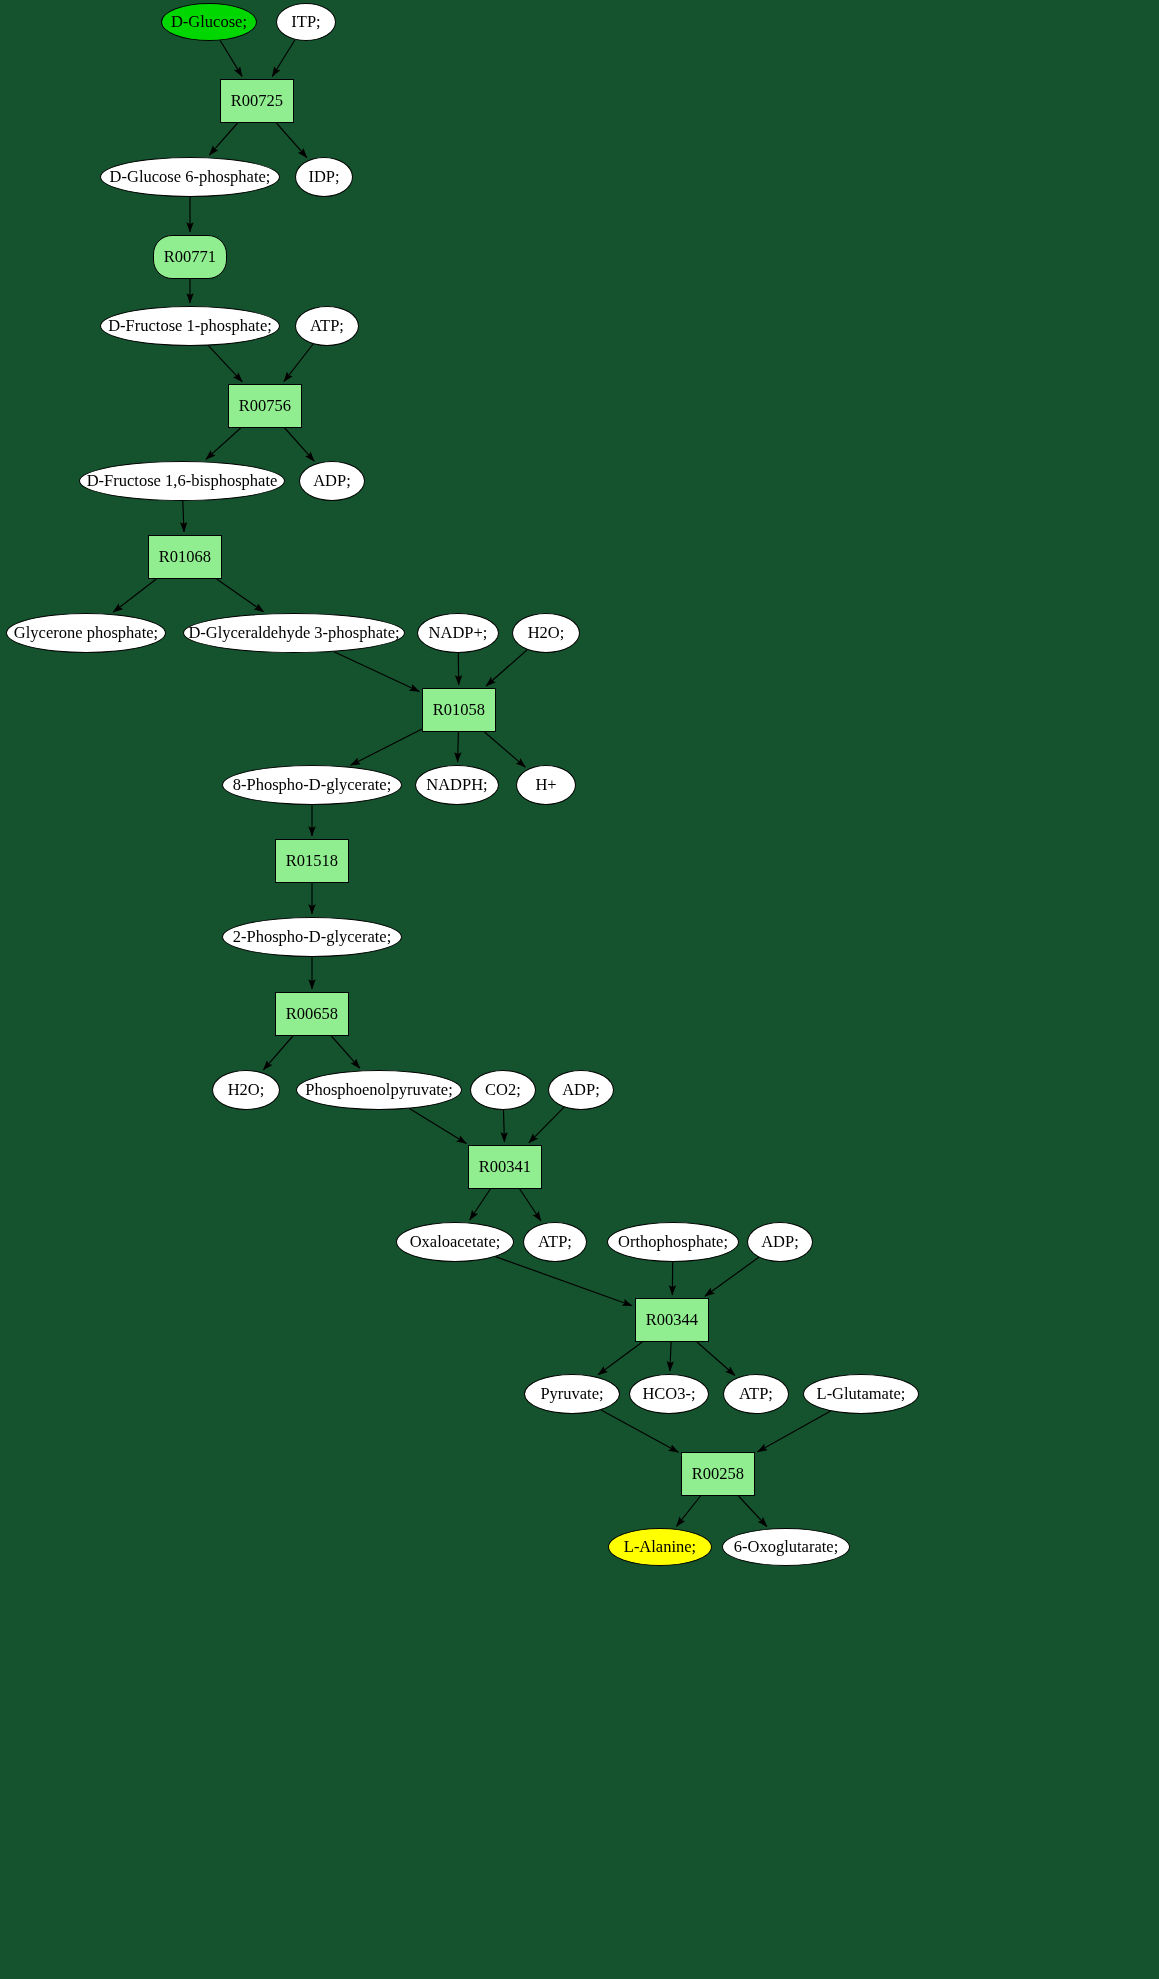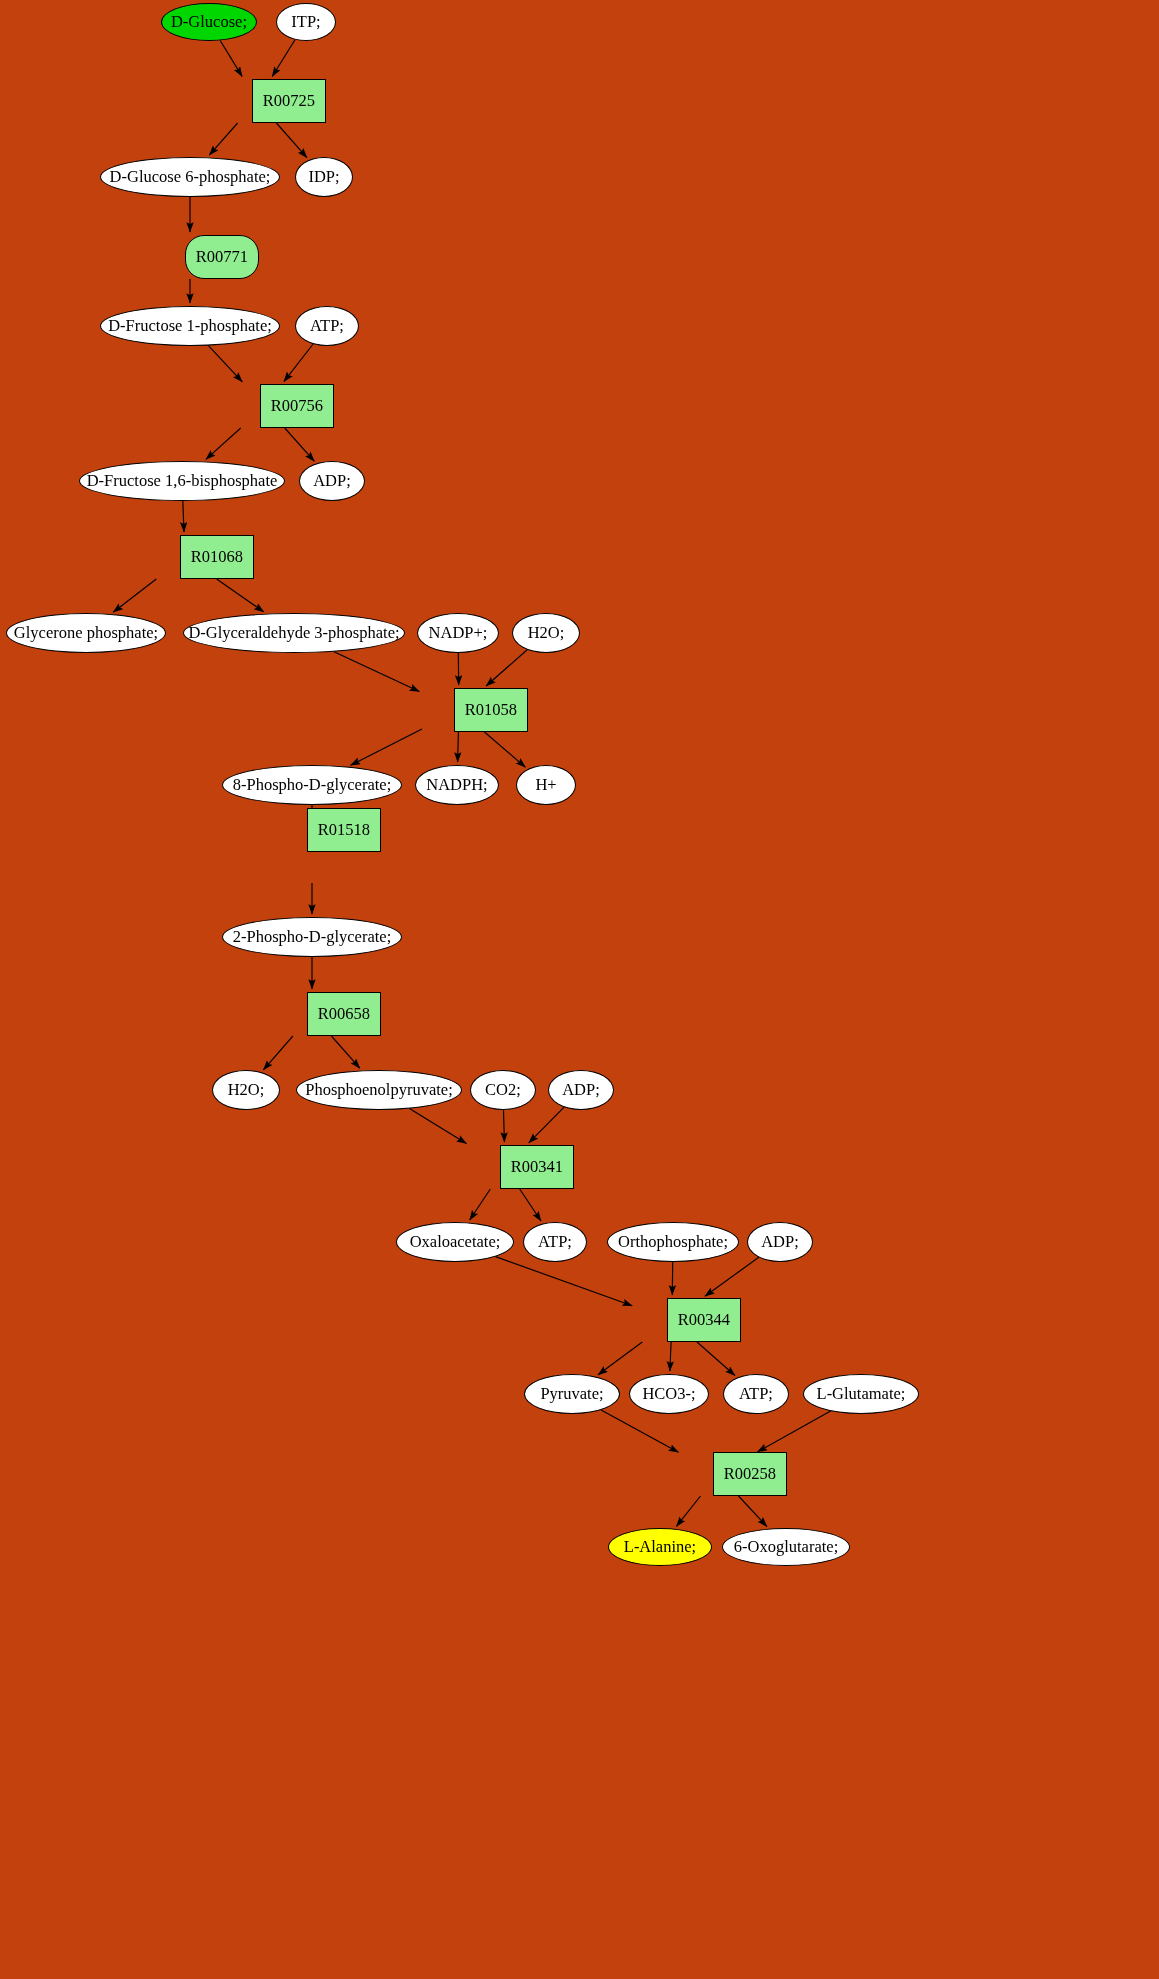--- a/index.html
+++ b/index.html
@@ -4,21 +4,21 @@
 <style>
   html, body {
     margin: 0;
     padding: 0;
     background: #ffffff;
   }
   #canvas {
     position: relative;
     width: 1159px;
     height: 1979px;
-    background: #c2410c;
+    background: #14532d;
     font-family: "Liberation Serif", "DejaVu Serif", serif;
     overflow: hidden;
   }
   #edge-layer {
     position: absolute;
     left: 0; top: 0;
     width: 1159px;
     height: 1979px;
     pointer-events: none;
   }
@@ -35,21 +35,20 @@
     line-height: 1;
   }
   .node.compound {
     border: 1.1px solid #000000;
     border-radius: 50%;
     background: #ffffff;
   }
   .node.reaction {
     border: 1.2px solid #000000;
     background: #90ee90;
-    margin-left: 32px;
   }
   .node.start {
     background: #00d700;
   }
   .node.end {
     background: #ffff00;
   }
 </style>
 </head>
 <body>
@@ -157,21 +156,21 @@
       </div>
       <div class="node compound" style="left: 222px; top: 765px; width: 180px; height: 40px;">
         <span>8-Phospho-D-glycerate;</span>
       </div>
       <div class="node compound" style="left: 415px; top: 765px; width: 84px; height: 40px;">
         <span>NADPH;</span>
       </div>
       <div class="node compound" style="left: 516px; top: 765px; width: 60px; height: 40px;">
         <span>H+</span>
       </div>
-      <div class="node reaction" style="left: 275px; top: 808px; width: 74px; height: 44px;">
+      <div class="node reaction" style="left: 275px; top: 839px; width: 74px; height: 44px;">
         <span>R01518</span>
       </div>
       <div class="node compound" style="left: 222px; top: 917px; width: 180px; height: 40px;">
         <span>2-Phospho-D-glycerate;</span>
       </div>
       <div class="node reaction" style="left: 275px; top: 992px; width: 74px; height: 44px;">
         <span>R00658</span>
       </div>
       <div class="node compound" style="left: 212px; top: 1070px; width: 68px; height: 40px;">
         <span>H2O;</span>

